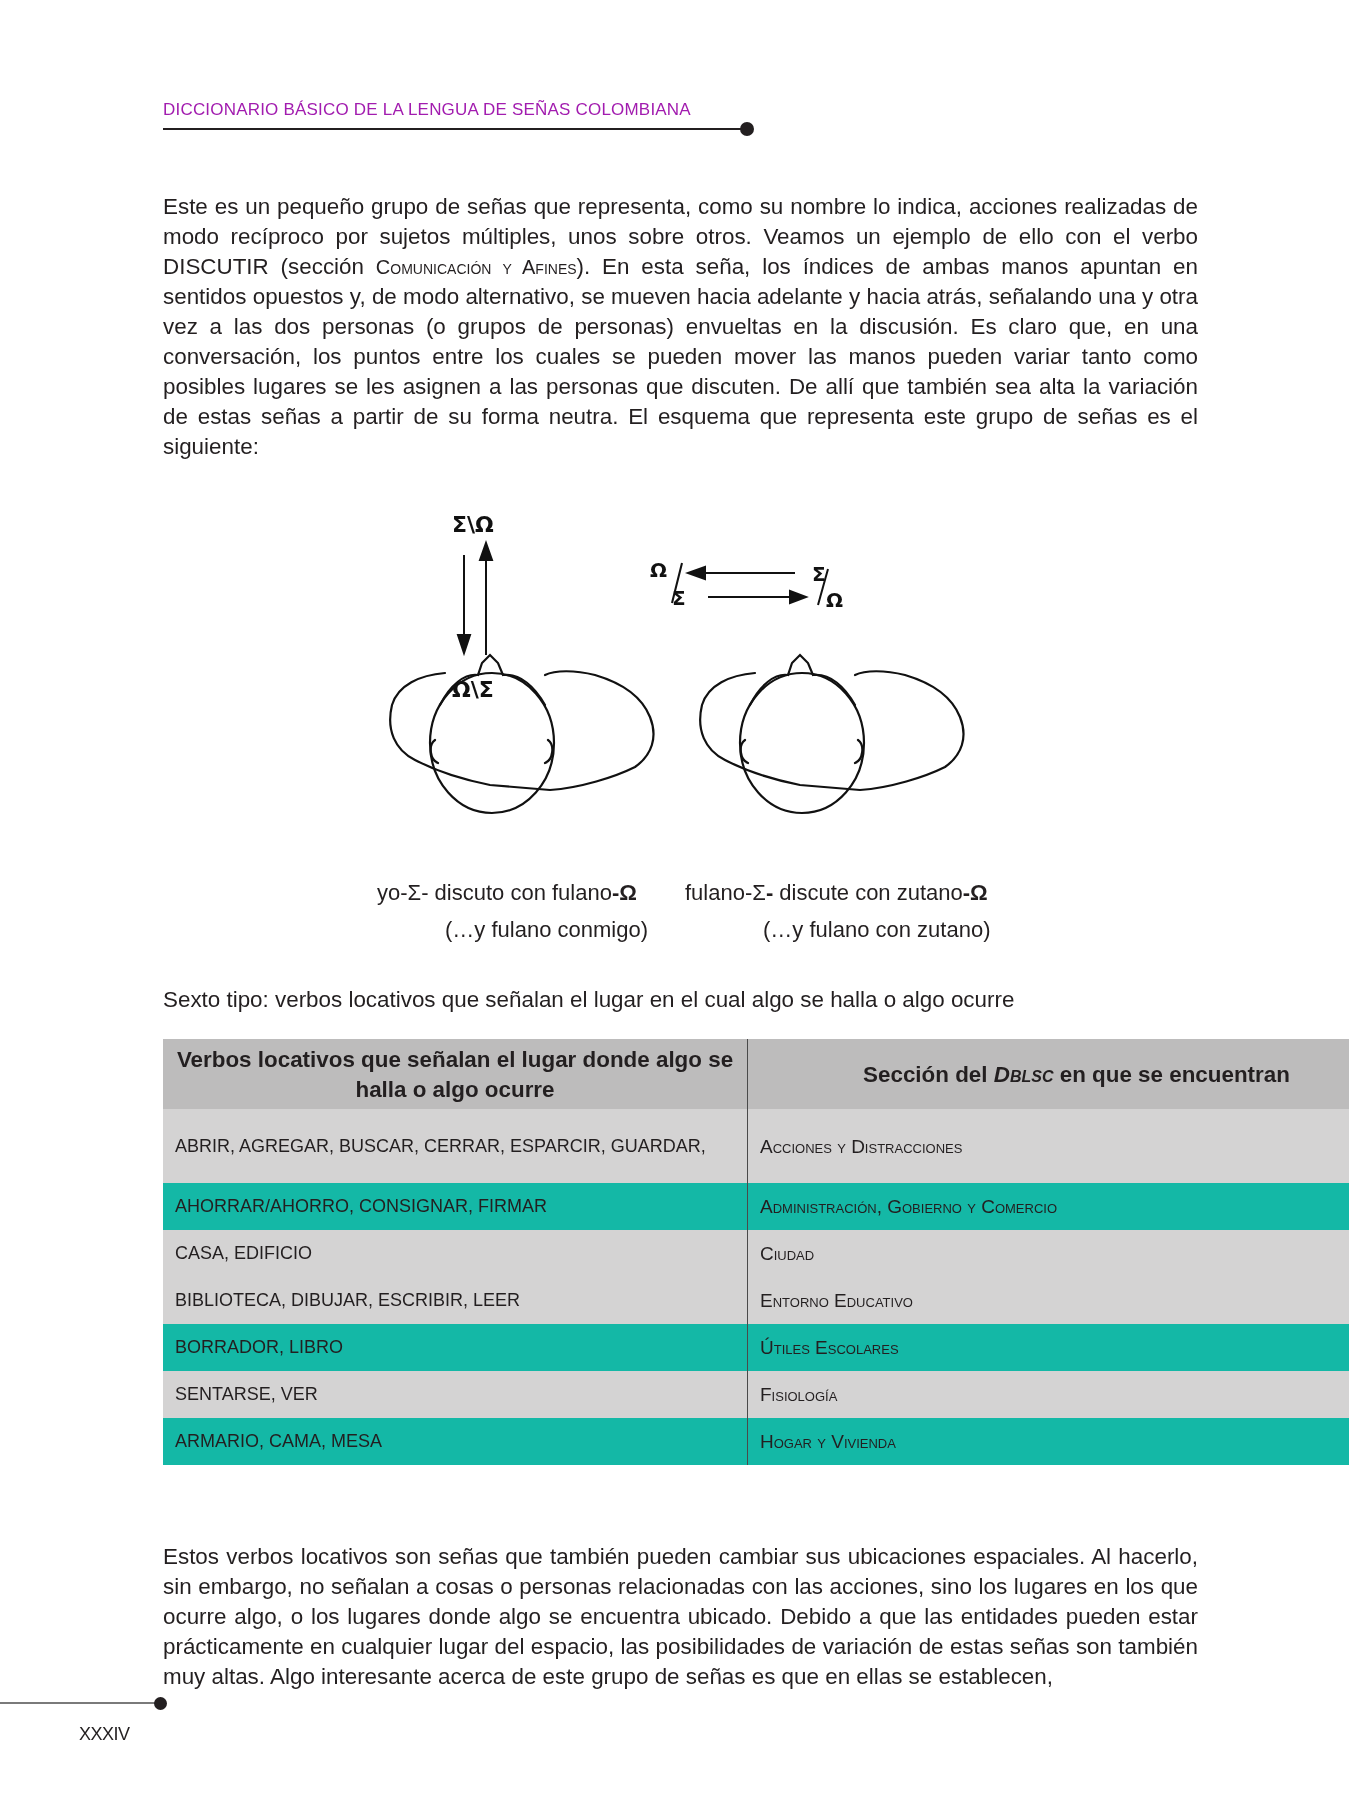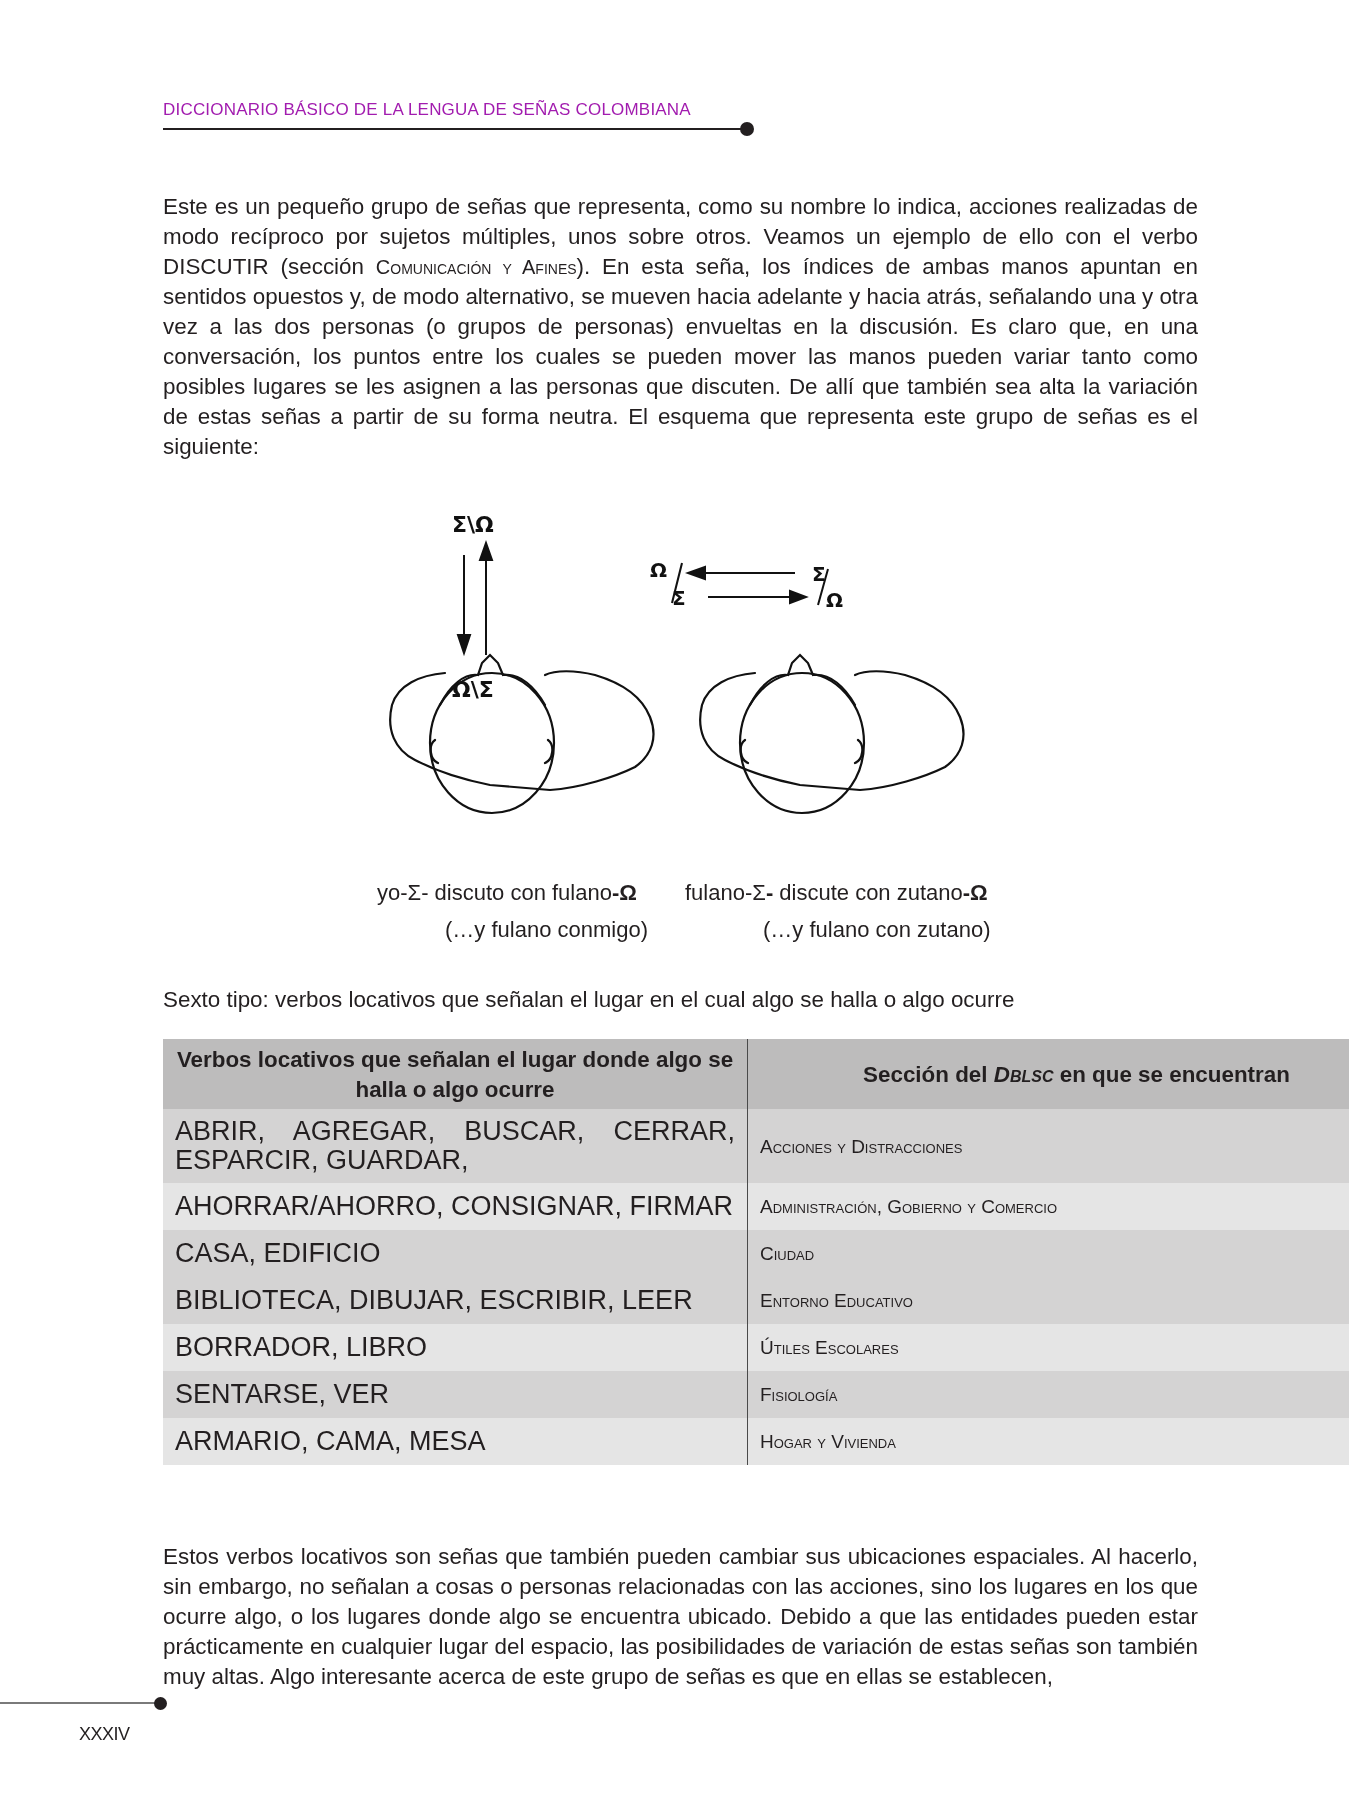--- a/index.html
+++ b/index.html
@@ -14,24 +14,24 @@
   .figure { position:absolute; left:350px; top:505px; width:660px; height:345px; }
   .caption { position:absolute; font-size:22px; color:#231f20; white-space:nowrap; }
   .caption b { font-weight:bold; }
   #cap1 { left:377px; top:880px; }
   #cap2 { left:685px; top:880px; }
   #cap3 { left:445px; top:917px; }
   #cap4 { left:763px; top:917px; }
   #sexto { top:985px; }
   .tbl { position:absolute; left:163px; top:1039px; width:1242px; border-collapse:collapse; }
   .tbl th { background:#bdbcbc; font-weight:bold; font-size:22.4px; line-height:30px; padding:6px 10px 4px; text-align:center; color:#231f20; }
-  .tbl td { font-size:27px; line-height:29px; padding:5px 12px; color:#231f20; vertical-align:middle; }
+  .tbl td { font-size:18px; line-height:29px; padding:5px 12px; color:#231f20; vertical-align:middle; }
   .tbl td.sec { font-variant:small-caps; font-size:19px; }
   .tbl tr.light td { background:#d4d3d3; }
-  .tbl tr.dark td { background:#e5e5e5; }
+  .tbl tr.dark td { background:#14b8a6; }
   .tbl .c1 { width:560px; border-right:1.5px solid #4a4a4a; }
   .tbl tr.r0 td { height:64px; }
   .tbl tr.rn td { height:37px; }
   #p3 { top:1542px; }
   .foot-rule { position:absolute; left:0; top:1702px; width:160px; height:2px; background:#7a7a7a; }
   .foot-dot { position:absolute; left:154px; top:1697px; width:13px; height:13px; border-radius:50%; background:#231f20; }
   .folio { position:absolute; left:79px; top:1724px; font-size:18px; color:#231f20; letter-spacing:-0.5px; }
   .dblsc { font-style:italic; font-variant:small-caps; }
 </style>
 </head>

